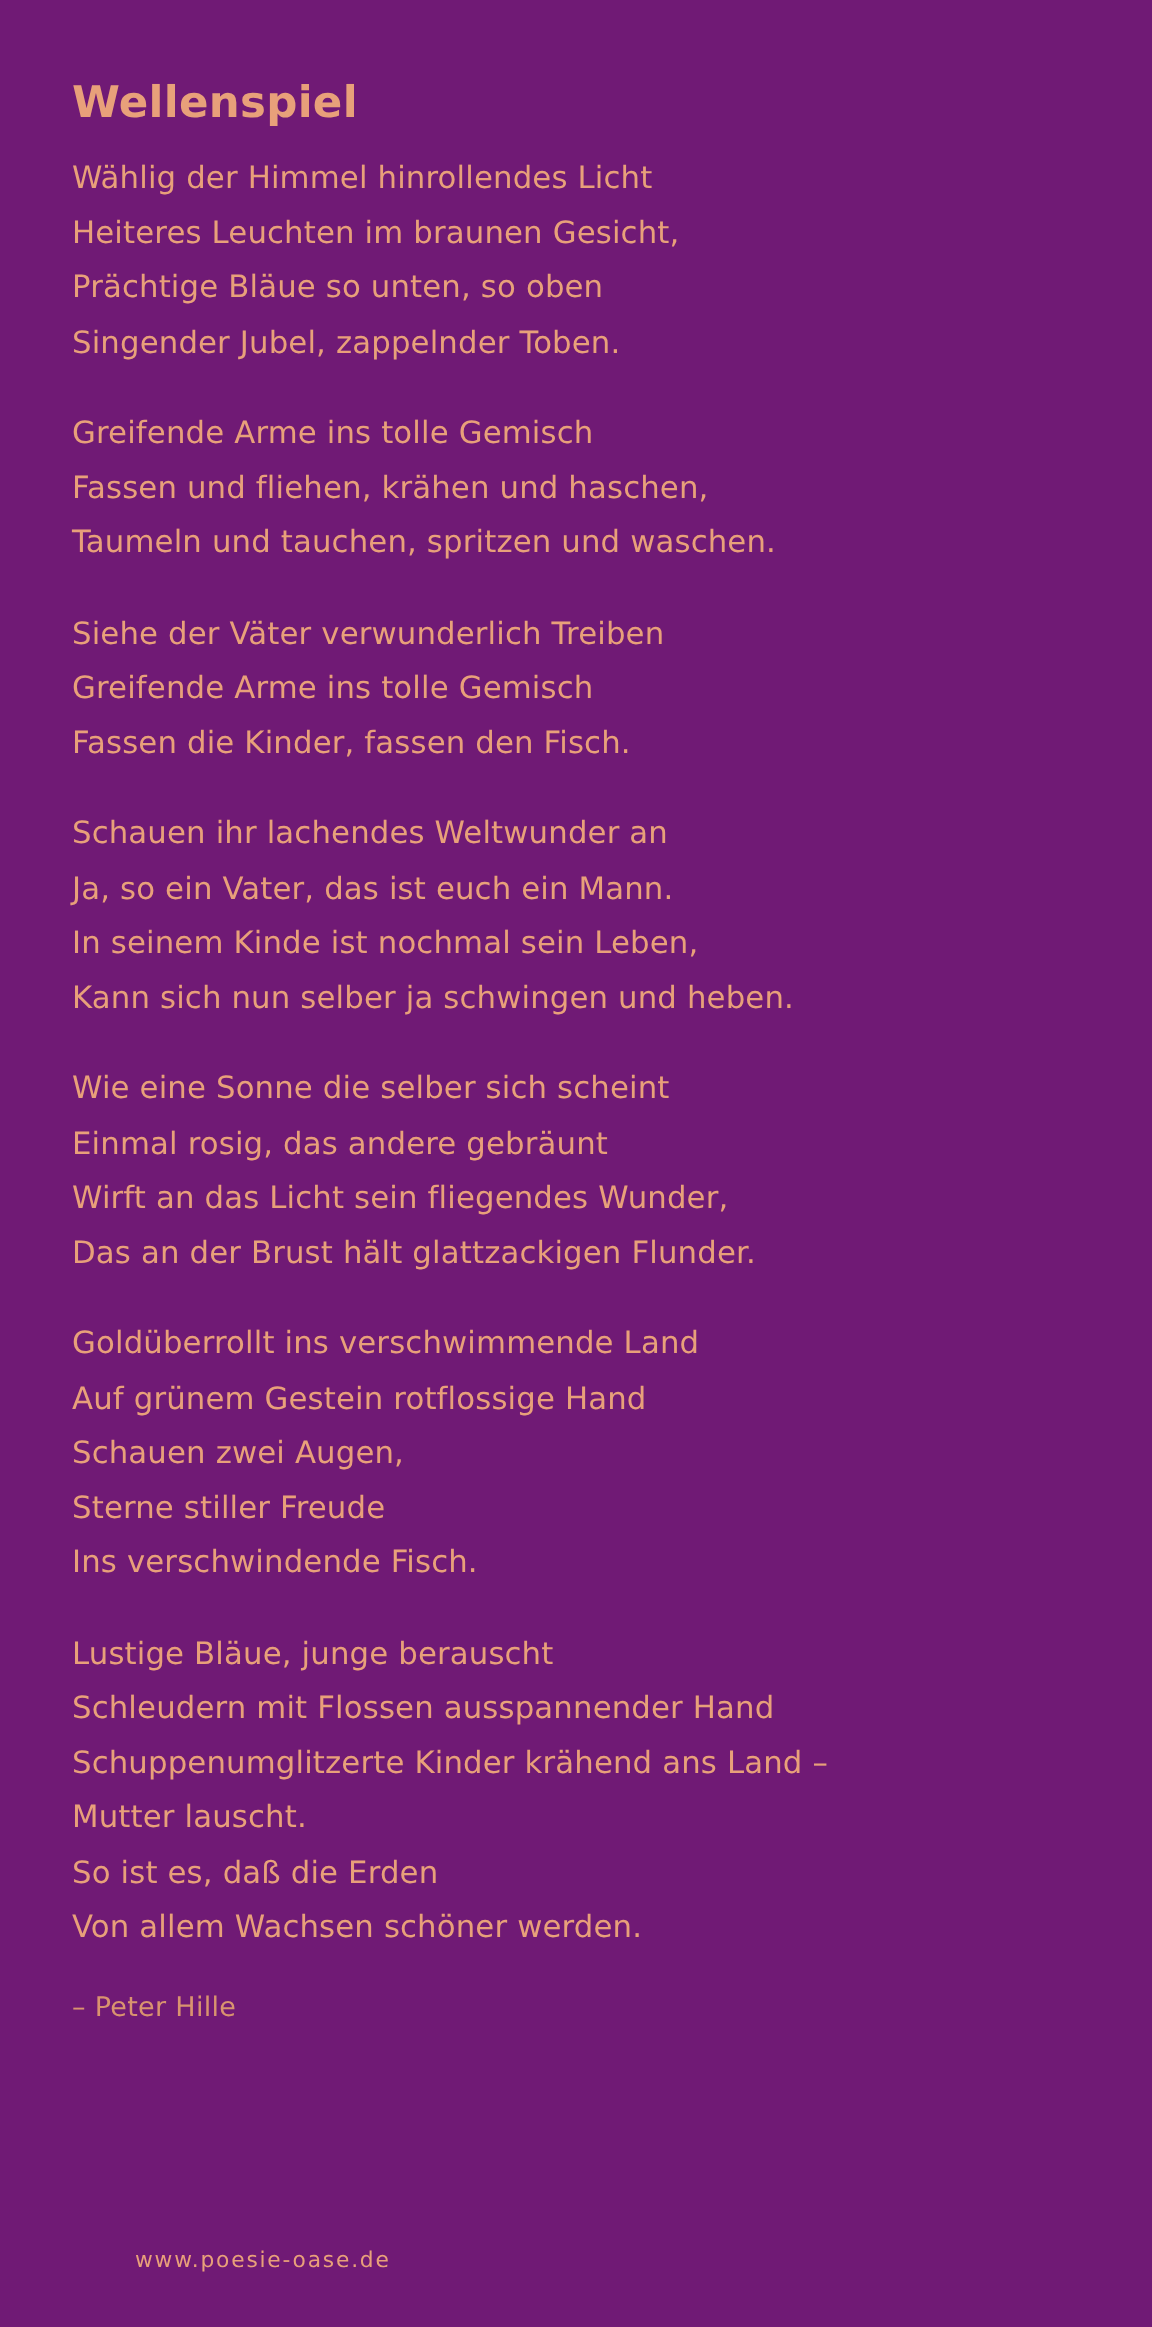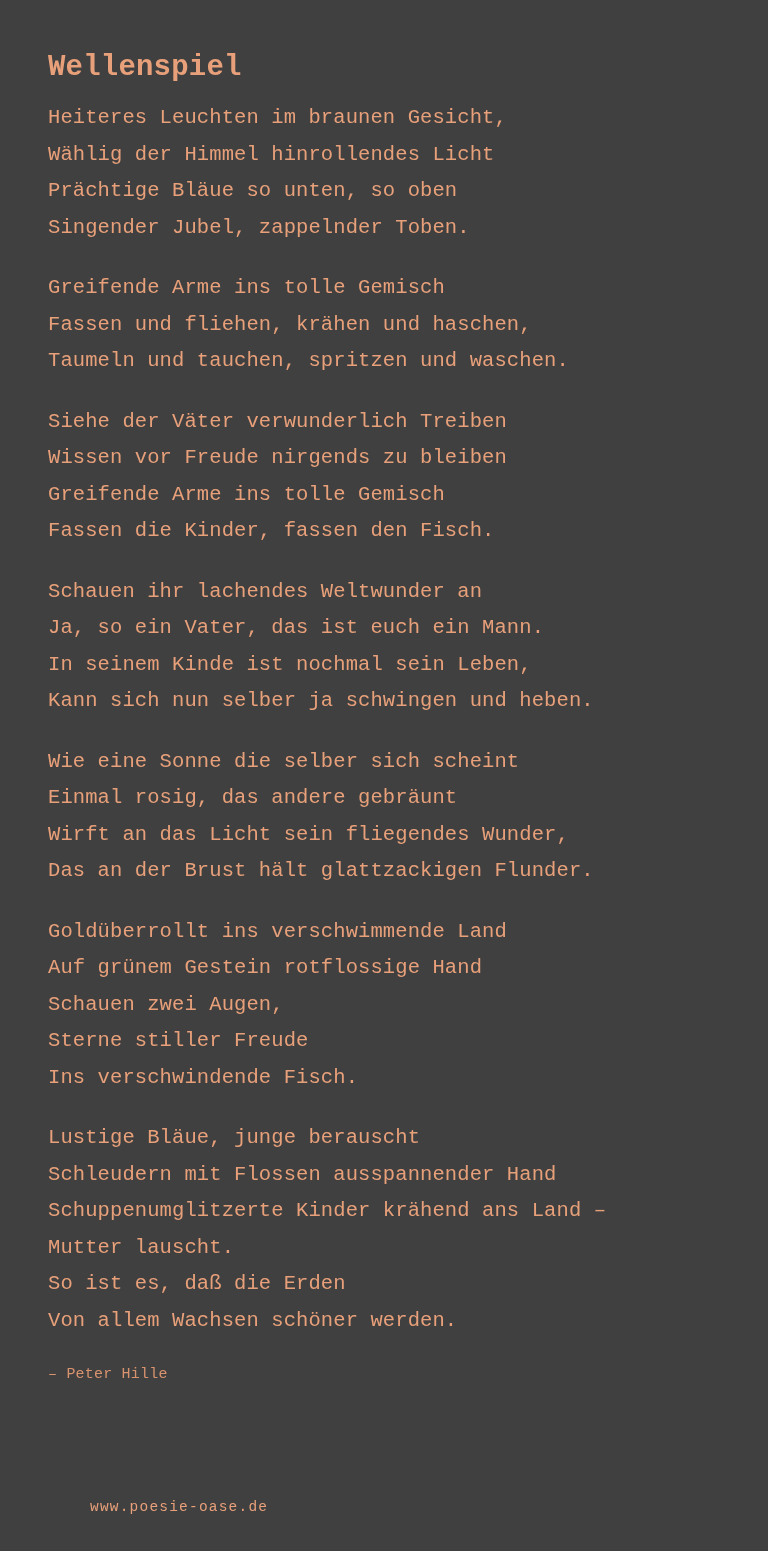--- a/index.html
+++ b/index.html
@@ -12,22 +12,21 @@
     background: #8c0f38;
     font-family: "DejaVu Sans", sans-serif;
     overflow: hidden;
   }
   .poem-card {
     position: relative;
     width: 768px;
     height: 1551px;
     box-sizing: border-box;
     padding: 50px 48px 0 48px;
-    background: #404040;
-    font-family: Liberation Mono, monospace;
+    background: #701a75;
   }
   .poem-title {
     color: #e8a07a;
     font-size: 29px;
     font-weight: bold;
     letter-spacing: 0.2px;
     margin: 0 0 14px 0;
     line-height: 1.25;
   }
   .stanza {
@@ -35,21 +34,21 @@
   }
   .poem-line {
     color: #e8a07a;
     font-size: 20.5px;
     line-height: 36.5px;
     letter-spacing: 0.1px;
     white-space: pre-wrap;
   }
   .poem-author {
     color: #d9936f;
-    font-size: 15px;
+    font-size: 18px;
     line-height: 24px;
     letter-spacing: 0.2px;
   }
   .site-credit {
     position: absolute;
     left: 0;
     right: 0;
     bottom: 36px;
     color: #e8a07a;
     font-size: 14.5px;
@@ -59,35 +58,34 @@
 </style>
 </head>
 <body>
 
 <div class="poem-card">
   <h1 class="poem-title">Wellenspiel</h1>
 
   <div class="poem-body">
 
     <div class="stanza">
+      <div class="poem-line">Wählig der Himmel hinrollendes Licht</div>
       <div class="poem-line">Heiteres Leuchten im braunen Gesicht,</div>
-      <div class="poem-line">Wählig der Himmel hinrollendes Licht</div>
       <div class="poem-line">Prächtige Bläue so unten, so oben</div>
       <div class="poem-line">Singender Jubel, zappelnder Toben.</div>
     </div>
 
     <div class="stanza">
       <div class="poem-line">Greifende Arme ins tolle Gemisch</div>
       <div class="poem-line">Fassen und fliehen, krähen und haschen,</div>
       <div class="poem-line">Taumeln und tauchen, spritzen und waschen.</div>
     </div>
 
     <div class="stanza">
       <div class="poem-line">Siehe der Väter verwunderlich Treiben</div>
-      <div class="poem-line">Wissen vor Freude nirgends zu bleiben</div>
       <div class="poem-line">Greifende Arme ins tolle Gemisch</div>
       <div class="poem-line">Fassen die Kinder, fassen den Fisch.</div>
     </div>
 
     <div class="stanza">
       <div class="poem-line">Schauen ihr lachendes Weltwunder an</div>
       <div class="poem-line">Ja, so ein Vater, das ist euch ein Mann.</div>
       <div class="poem-line">In seinem Kinde ist nochmal sein Leben,</div>
       <div class="poem-line">Kann sich nun selber ja schwingen und heben.</div>
     </div>

